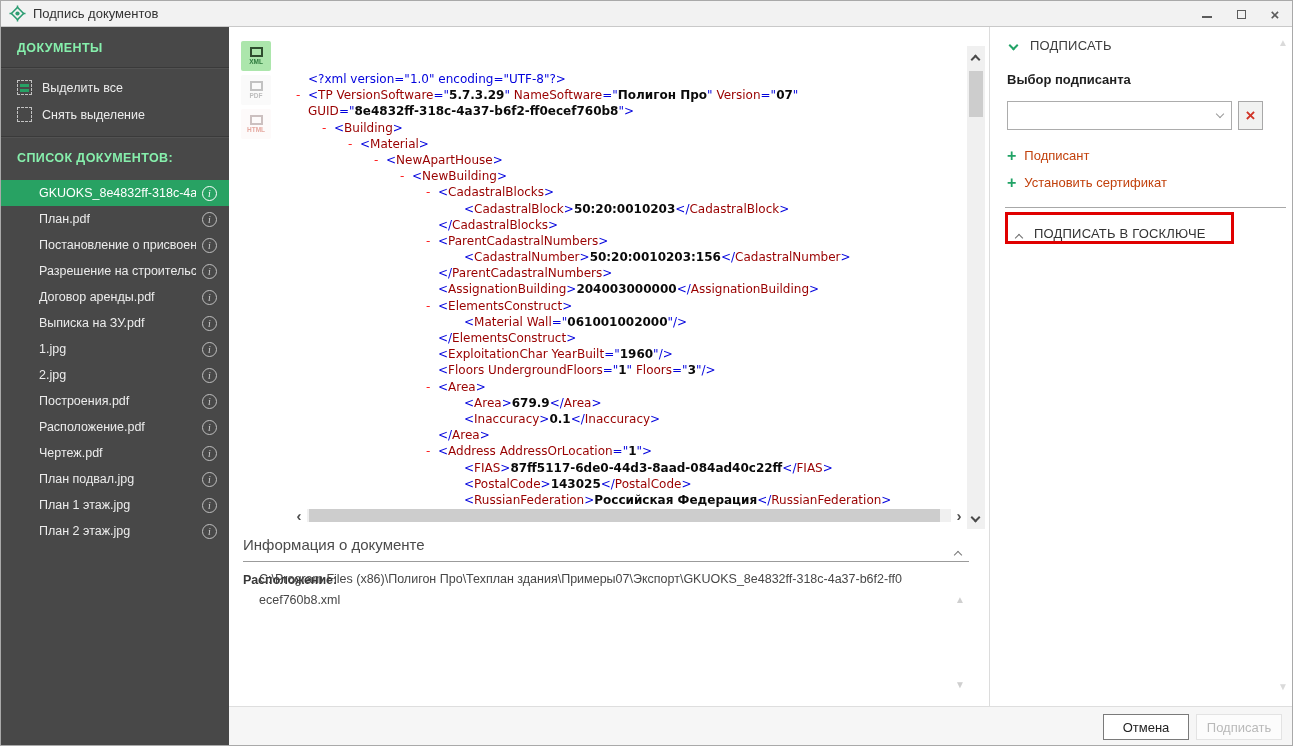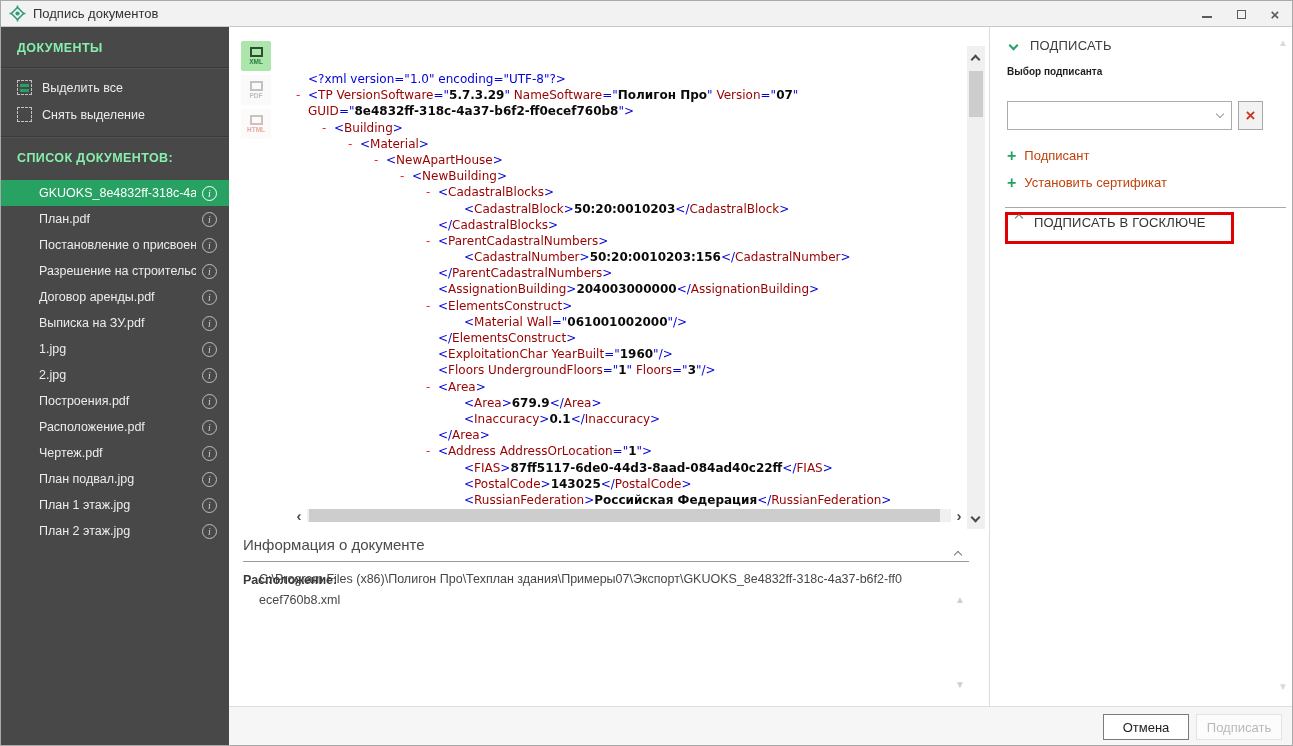--- a/index.html
+++ b/index.html
@@ -79,30 +79,30 @@
   .main .tri.up { left:726px; top:567px; }
   .main .tri.down { left:726px; top:652px; }
 
   
   .rightpanel { position:absolute; left:988px; top:26px; width:305px; height:679px; background:#fff; border-left:1px solid #dcdcdc; }
   .rp-tri-up { position:absolute; right:6px; top:10px; color:#dadada; font-size:10px; }
   .rp-tri-down { position:absolute; right:6px; bottom:14px; color:#dadada; font-size:10px; }
   .rp-section { position:absolute; left:20px; top:11px; display:flex; align-items:center; cursor:pointer; }
   .rp-section .chev { border-color:#21a366; margin-right:13px; }
   .rp-section-label { font-size:13px; color:#3d3d3d; letter-spacing:.2px; }
-  .signer-label { position:absolute; left:17px; top:39px; font-size:10px; font-weight:bold; color:#1f1f1f; }
+  .signer-label { position:absolute; left:17px; top:45px; font-size:13px; font-weight:bold; color:#1f1f1f; }
   .combo { position:absolute; left:17px; top:74px; width:225px; height:29px; border:1px solid #acacac; background:#fff; }
   .combo .chev { position:absolute; right:8px; top:9px; border-color:#9a9a9a; border-width:1.5px; width:6px; height:6px; }
   .clear-btn { position:absolute; left:248px; top:74px; width:25px; height:29px; background:#f1f2f1; border:1px solid #a8a8a8; color:#d03427; font-size:17px; font-weight:bold; display:flex; align-items:center; justify-content:center; cursor:pointer; }
   .rp-link { position:absolute; left:17px; display:flex; align-items:center; cursor:pointer; }
   .rp-link.l1 { top:121px; } .rp-link.l2 { top:148px; }
   .rp-link .plus { color:#21a366; font-size:16px; font-weight:bold; margin-right:8px; line-height:14px; }
   .rp-link .txt { font-size:13px; color:#c2410c; }
   .rp-hr { position:absolute; left:15px; top:180px; width:281px; height:1px; background:#a8a8a8; }
-  .goskey-box { position:absolute; left:15px; top:185px; width:229px; height:32px; border:3px solid #e00000; display:flex; align-items:flex-start; padding-left:8px; cursor:pointer; }
+  .goskey-box { position:absolute; left:15px; top:185px; width:229px; height:32px; border:3px solid #e00000; display:flex; align-items:flex-end; padding-left:8px; cursor:pointer; }
   .goskey-box .chev { border-color:#6f6f6f; border-width:1.5px; width:6px; height:6px; margin-right:12px; }
   .goskey-label { font-size:13px; color:#333; letter-spacing:.2px; }
 
   
   .bottombar { position:absolute; left:228px; top:705px; width:1065px; height:50px; background:#f6f6f6; border-top:1px solid #dedede; }
   .btn { position:absolute; top:7px; width:86px; height:26px; font-size:13px; display:flex; align-items:center; justify-content:center; cursor:pointer; }
   .btn.cancel { right:105px; background:#fff; border:1px solid #7a7a7a; color:#222; }
   .btn.sign { right:12px; background:#fcfcfc; border:1px solid #e3e3e3; color:#b9b9b9; }
 </style>
 </head>

